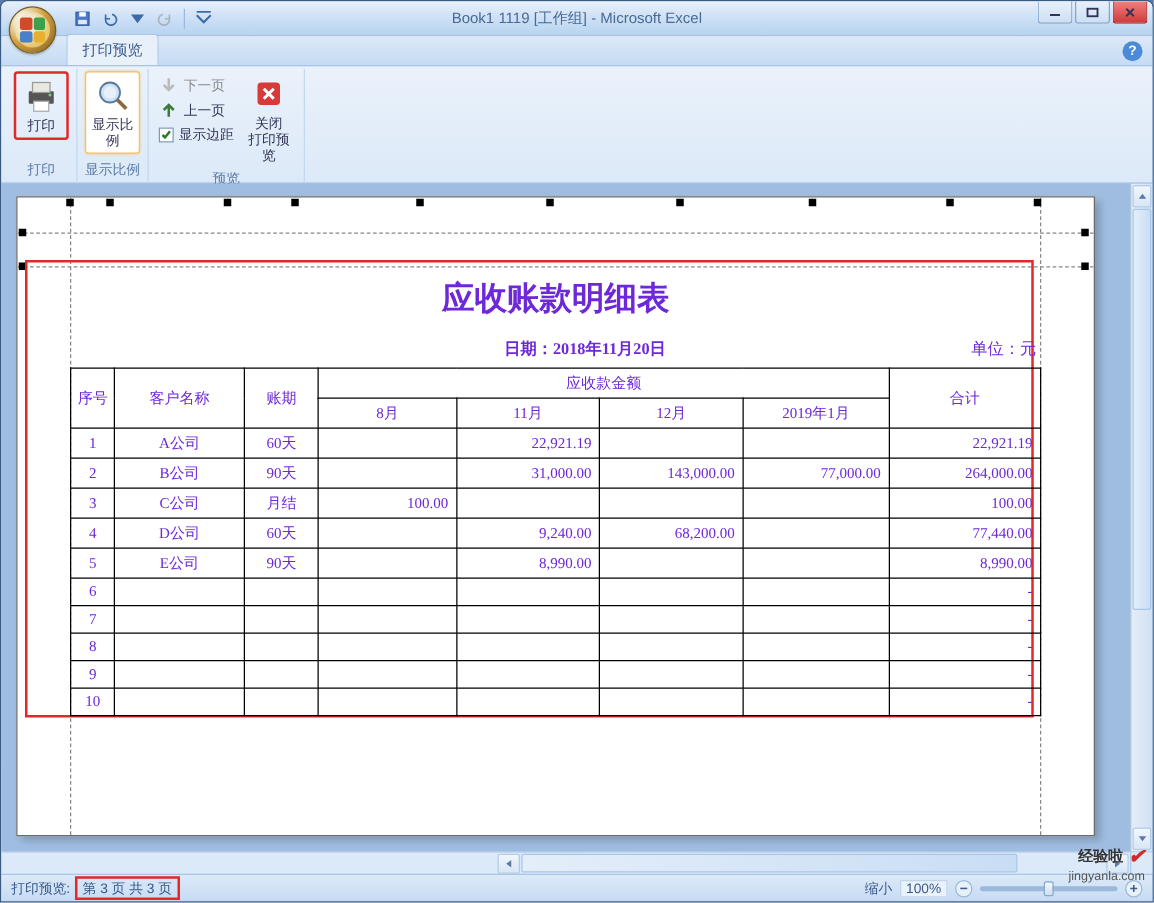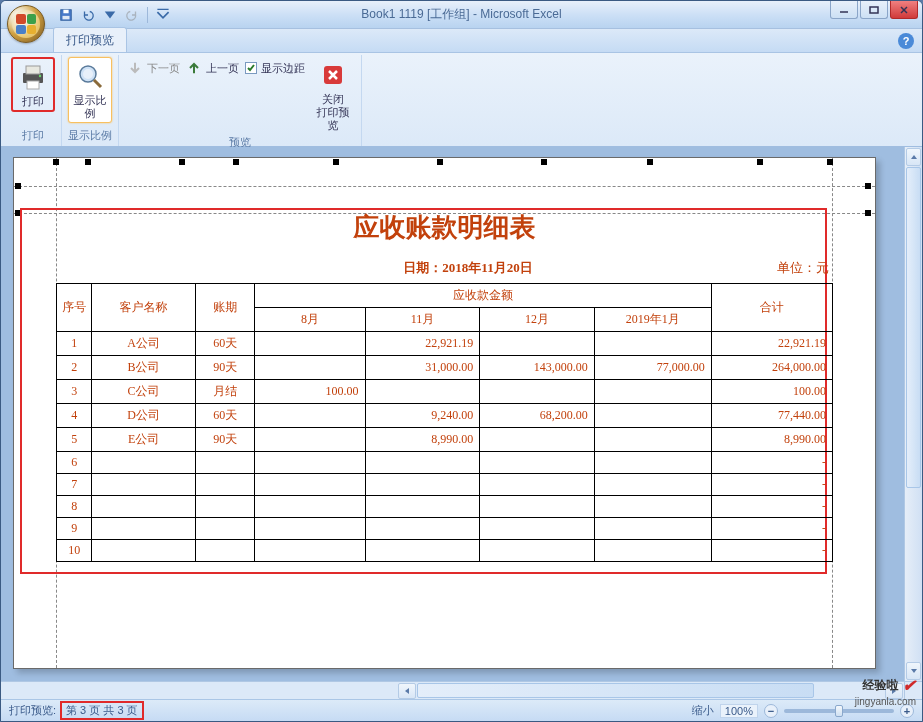--- a/index.html
+++ b/index.html
@@ -102,21 +102,21 @@
     display:flex; flex-direction:column;
     align-items:center;
   }
   .ribbon-group-body { flex:1; display:flex; align-items:flex-start; gap:4px;}
   .ribbon-group-label { font-size:11px; color:#5a7aa5; text-align:center; padding:1px 0 3px; width:100%;}
   .big-btn { width:44px; display:flex; flex-direction:column; align-items:center; padding:2px; border-radius:3px;}
   .big-btn.highlight { background:#fff; border:1px solid #f8c060; box-shadow:0 0 2px #f8c060;}
   .big-btn .icon { width:32px; height:32px; display:flex; align-items:center; justify-content:center; margin-bottom:2px;}
   .big-btn .lbl { font-size:11px; color:#335; text-align:center; line-height:13px;}
   .red-box { border:2px solid #e02a2a; }
-  .small-row { display:flex; flex-direction:row; gap:2px; padding-top:2px;text-align:center;}
+  .small-row { display:flex; flex-direction:column; gap:2px; padding-top:2px;text-align:center;}
   .small-btn { display:flex; align-items:center; gap:4px; font-size:11px; color:#888; padding:1px 2px;}
   .small-btn.enabled { color:#335; }
   .small-btn .sicon { width:16px; height:16px; display:flex;align-items:center;justify-content:center;}
   .chk { width:12px; height:12px; border:1px solid #7a9ac0; background:#fff; display:inline-flex;align-items:center;justify-content:center;}
   .chk svg { width:10px;height:10px; stroke:#2a7a2a; stroke-width:2; fill:none;}
   
   .workspace {
     flex:1; background:#aac4e4; position:relative; display:flex;
   }
   .page-area {
@@ -134,23 +134,23 @@
   }
   .mg-v { top:0; bottom:0; width:0; border-left:1px dashed #888;}
   .mg-h { left:0; right:0; height:0; border-top:1px dashed #888;}
   .mg-handle { position:absolute; width:6px; height:6px; background:#000; margin:-3px 0 0 -3px;}
   .highlight-area {
     position:absolute;
     border:2px solid #e02a2a;
     pointer-events:none;
   }
   .doc-content {
-    position:absolute; left:42px; right:42px; top:52px;
+    position:absolute; left:42px; right:42px; top:63px;
     font-family: "SimSun", serif;
-    color:#c2410c;
+    color:#6d28d9;
   }
   .doc-title { text-align:center; font-size:26px; font-weight:bold; margin-bottom:14px; font-family:"SimSun",serif;}
   .doc-subtitle-row { display:flex; justify-content:space-between; font-size:13px; margin-bottom:6px; padding: 0 4px;}
   .doc-subtitle-row .center { position:absolute; left:0; right:0; text-align:center;margin-left:47px;}
   .doc-subtitle-row .right { margin-left:auto;}
   table.rpt { border-collapse:collapse; width:100%; font-size:12px;}
   table.rpt th, table.rpt td { border:1px solid #000; padding:3px 4px; text-align:center; height:22px; font-weight:normal;}
   table.rpt .num { text-align:right; padding-right:6px;}
   
   .vscroll {

